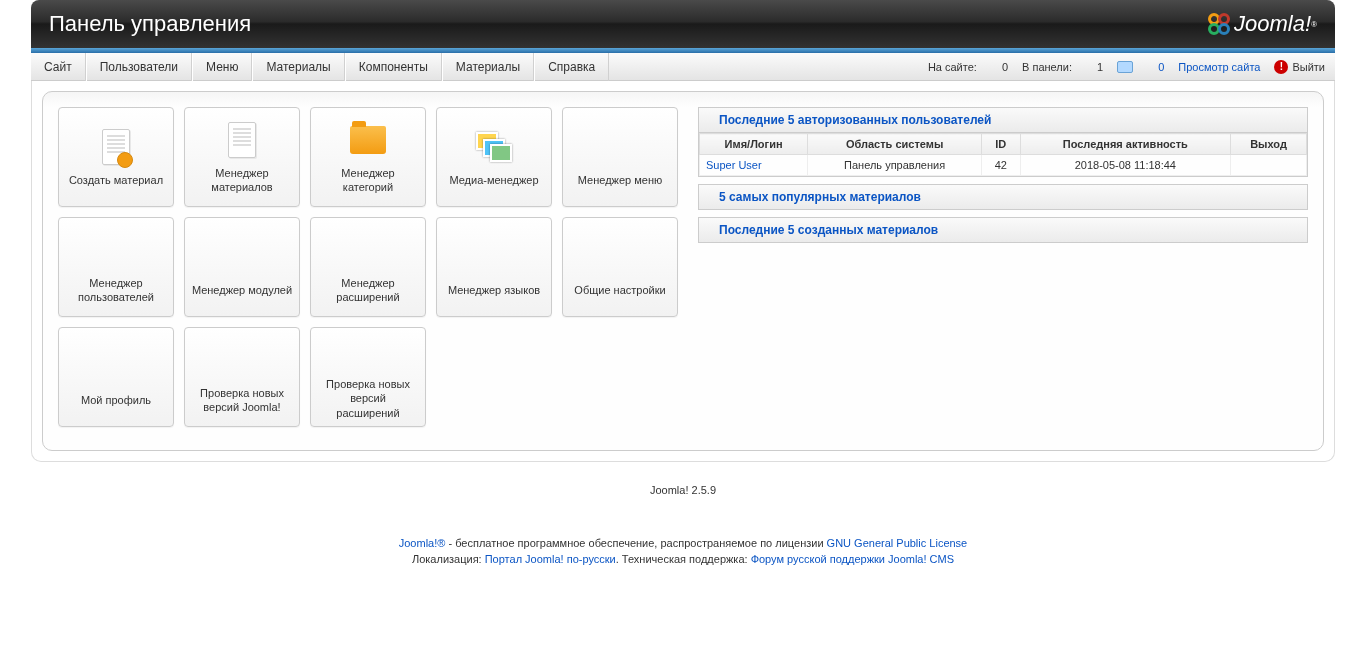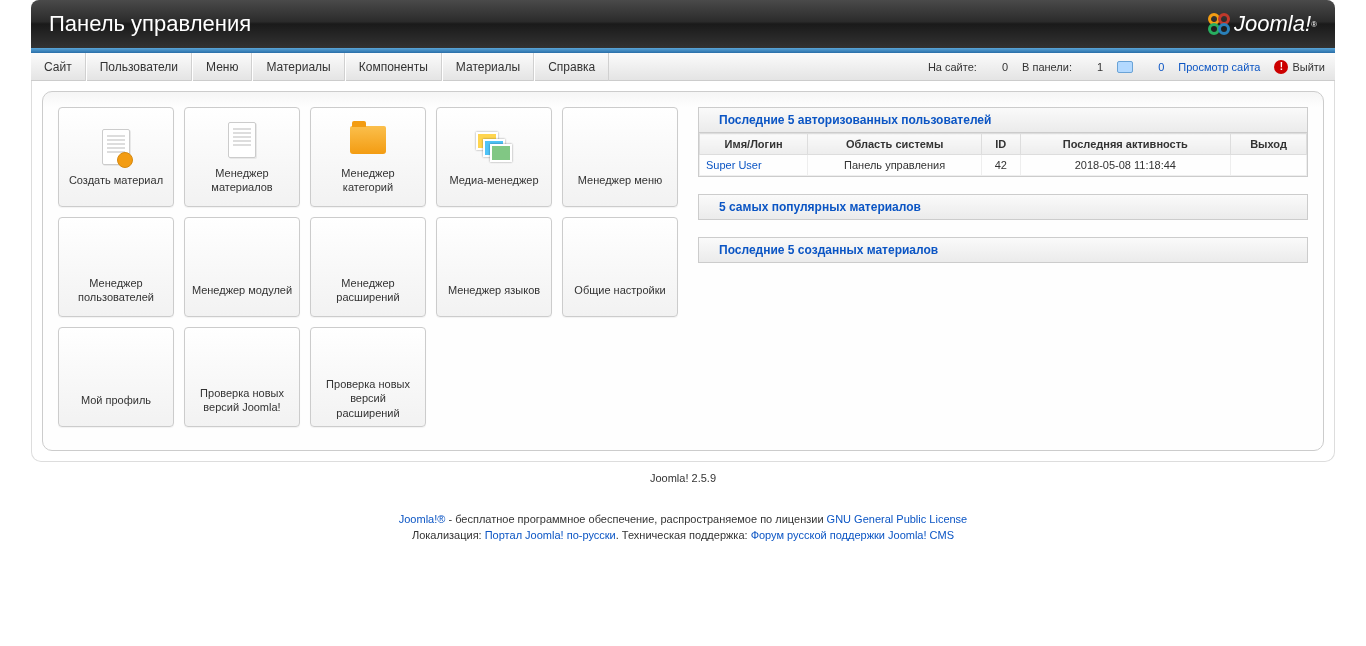--- a/index.html
+++ b/index.html
@@ -19,34 +19,34 @@
 .status-link { color: #0b55c4; cursor: pointer; }
 .status-item .icon-msg { display: inline-flex; width: 16px; height: 12px; background: #b3d9ff; border: 1px solid #6aa3d6; border-radius: 2px; position: relative; }
 .logout { display: flex; align-items: center; gap: 4px; color: #333; }
 .logout-icon { width: 14px; height: 14px; border-radius: 50%; background: #c00; color: #fff; display: inline-flex; align-items: center; justify-content: center; font-size: 10px; font-weight: bold; }
 .content-area { background: #fff; padding: 10px; border-radius: 0 0 10px 10px; border: 1px solid #ddd; border-top: none; }
 .content-inner { background: linear-gradient(to bottom, #f5f5f5 0%, #fefefe 15px); border: 1px solid #ccc; border-radius: 10px; padding: 15px; min-height: 360px; display: flex; gap: 20px; }
 .quickicons { display: grid; grid-template-columns: repeat(5, 116px); gap: 10px; align-content: start; }
 .quickicon { width: 116px; height: 100px; background: linear-gradient(to bottom, #fff 0%, #f2f2f2 100%); border: 1px solid #ccc; border-radius: 4px; display: flex; flex-direction: column; align-items: center; justify-content: center; text-align: center; cursor: pointer; padding: 6px; box-shadow: 0 1px 1px rgba(0,0,0,0.05); }
 .quickicon .qicon { width: 40px; height: 40px; margin-bottom: 6px; display: flex; align-items: center; justify-content: center; }
 .quickicon .qlabel { font-size: 11px; color: #333; line-height: 1.3; }
-.side-panels { flex: 1; display: flex; flex-direction: column; gap: 14px; }
+.side-panels { flex: 1; display: flex; flex-direction: column; gap: 4px; }
 .panel { border: 1px solid #ccc; margin-bottom: 3px; }
 .panel-header { background: linear-gradient(to bottom, #fafafa 0%, #ebebeb 100%); padding: 5px 20px; font-weight: bold; color: #0b55c4; font-size: 12px; border-bottom: 1px solid #ccc; cursor: pointer; }
 .panel-body table { width: 100%; border-collapse: collapse; font-size: 11px; }
 .panel-body th { background: linear-gradient(to bottom, #fafafa, #ededed); padding: 4px 6px; text-align: center; border: 1px solid #ddd; font-weight: bold; color: #333; }
 .panel-body th.center { text-align: center; }
 .panel-body td { padding: 4px 6px; border: 1px solid #eee; }
 .panel-body td.center { text-align: center; }
 .panel-body a.userlink { color: #0b55c4; }
 .panel.collapsed .panel-header { border-bottom: none; }
 .footer { text-align: center; padding: 15px 0; font-size: 11px; color: #333; }
 .footer p { margin: 4px 0; }
 .footer a { color: #0b55c4; text-decoration: none; }
-.version { text-align: center; margin: 10px 0; font-size: 11px; }
+.version { text-align: center; margin: 22px 0; font-size: 11px; }
 
 .doc-icon { width: 28px; height: 36px; background: #fff; border: 1px solid #ccc; border-radius: 2px; position: relative; box-shadow: 1px 1px 0 #e8e8e8; }
 .doc-icon::before { content: ''; position: absolute; top: 5px; left: 4px; right: 4px; height: 2px; background: #ddd; box-shadow: 0 4px 0 #ddd, 0 8px 0 #ddd, 0 12px 0 #ddd, 0 16px 0 #ddd; }
 .doc-icon.add::after { content: ''; position: absolute; right: -4px; bottom: -4px; width: 14px; height: 14px; border-radius: 50%; background: #f39c12; border: 1px solid #d68910; }
 .folder-icon { width: 36px; height: 28px; background: linear-gradient(to bottom, #fbbf4c, #f39c12); border-radius: 2px 2px 3px 3px; position: relative; }
 .folder-icon::before { content: ''; position: absolute; top: -5px; left: 2px; width: 14px; height: 6px; background: #f39c12; border-radius: 2px 2px 0 0; }
 .media-icon { position: relative; width: 36px; height: 30px; }
 .media-icon .pic { position: absolute; width: 22px; height: 18px; border: 2px solid #fff; box-shadow: 0 0 2px rgba(0,0,0,0.4); }
 .media-icon .p1 { background: #ffd54f; top: 0; left: 0; }
 .media-icon .p2 { background: #4fc3f7; top: 7px; left: 7px; }

